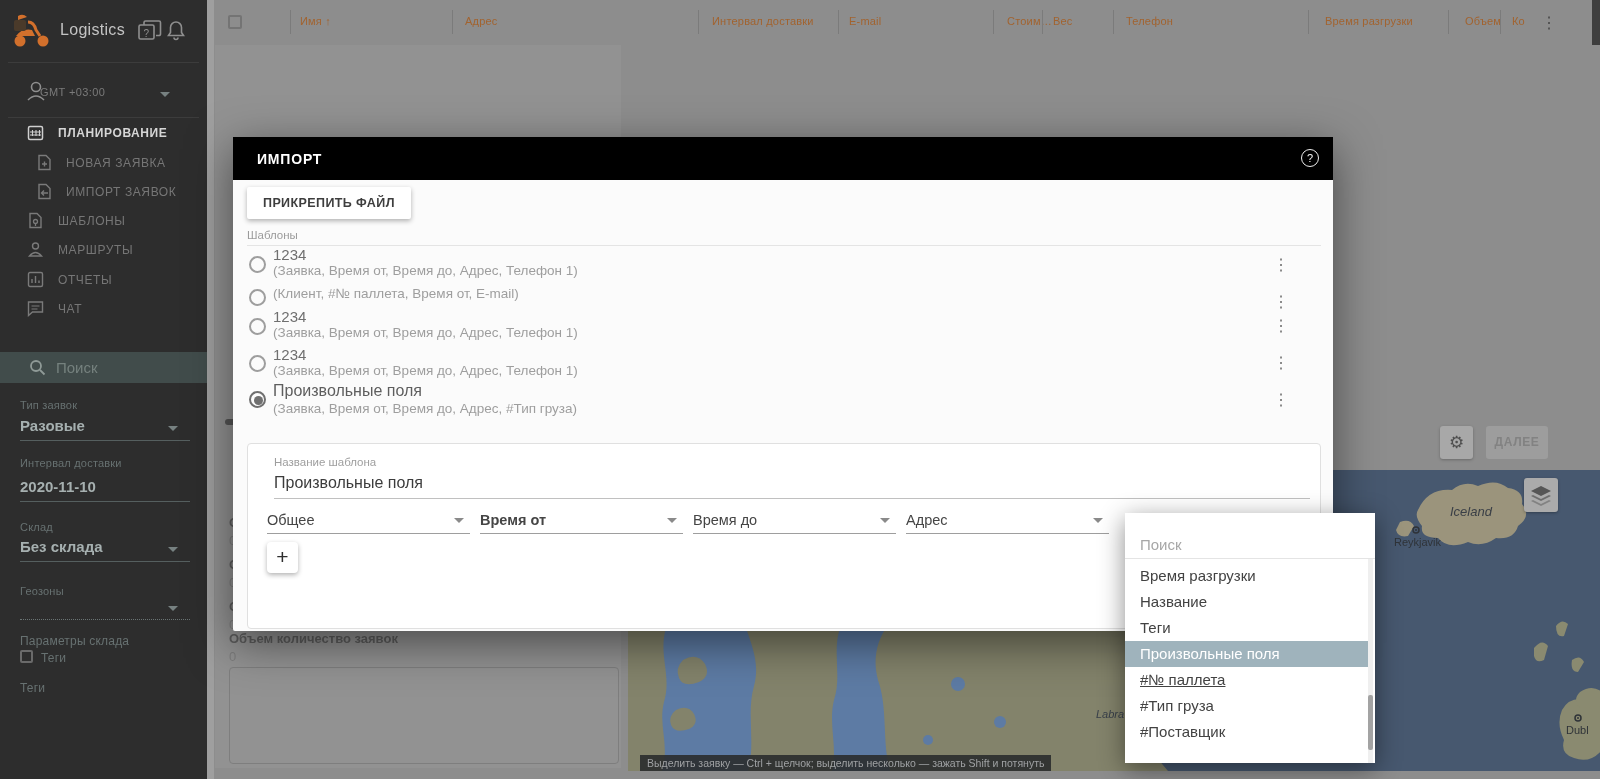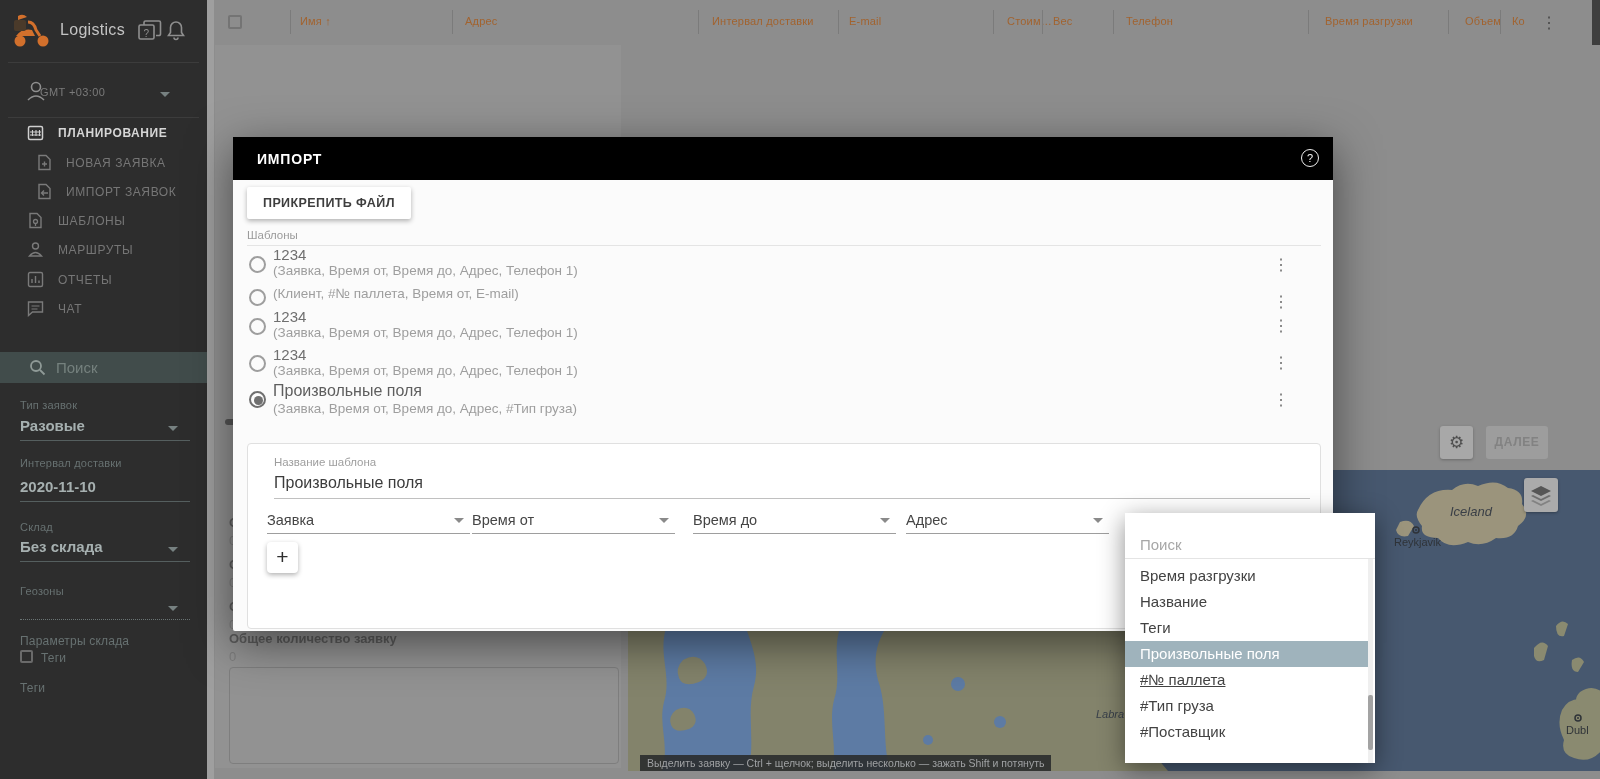--- a/index.html
+++ b/index.html
@@ -130,21 +130,21 @@
 
     <div id="stats-panel">
       <div class="hthumb"></div>
       <div class="ring"></div>
       <span class="stat-letter" style="top:470px;">О</span>
       <span class="stat-zero" style="top:488px;">0</span>
       <span class="stat-letter" style="top:512px;">О</span>
       <span class="stat-zero" style="top:530px;">0</span>
       <span class="stat-letter" style="top:554px;">О</span>
       <span class="stat-zero" style="top:572px;">0</span>
-      <span class="stat-letter" style="top:586px;">Общее количество заявку</span>
+      <span class="stat-letter" style="top:586px;">Объем количество заявок</span>
       <span class="stat-zero" style="top:604px;">0</span>
       <div class="empty-card"></div>
     </div>
 
     <div class="gear-btn"><span>⚙</span></div>
     <div class="next-btn">ДАЛЕЕ</div>
 
     <div id="map">
       <svg width="972" height="301" viewBox="0 0 972 301">
         <rect x="0" y="0" width="972" height="301" fill="#47586F"></rect>
@@ -340,24 +340,24 @@
       <span class="tpl-title big" style="top:245px;">Произвольные поля</span>
       <span class="tpl-sub" style="top:264px;">(Заявка, Время от, Время до, Адрес, #Тип груза)</span>
       <span class="row-dots" style="top:253px;">⋮</span>
     </div>
 
     <div class="editor">
       <span class="ed-label">Название шаблона</span>
       <span class="ed-value">Произвольные поля</span>
       <div class="ed-line"></div>
       <div class="sel-field" style="left:19px;">
-        <span>Заявка</span>
+        <span>Общее</span>
           <i class="caret"></i>
       </div>
-      <div class="sel-field" style="left:224px;">
+      <div class="sel-field" style="left:232px;font-weight:bold;">
         <span>Время от</span>
           <i class="caret"></i>
       </div>
       <div class="sel-field" style="left:445px;">
         <span>Время до</span>
           <i class="caret"></i>
       </div>
       <div class="sel-field" style="left:658px;">
         <span>Адрес</span>
           <i class="caret"></i>

